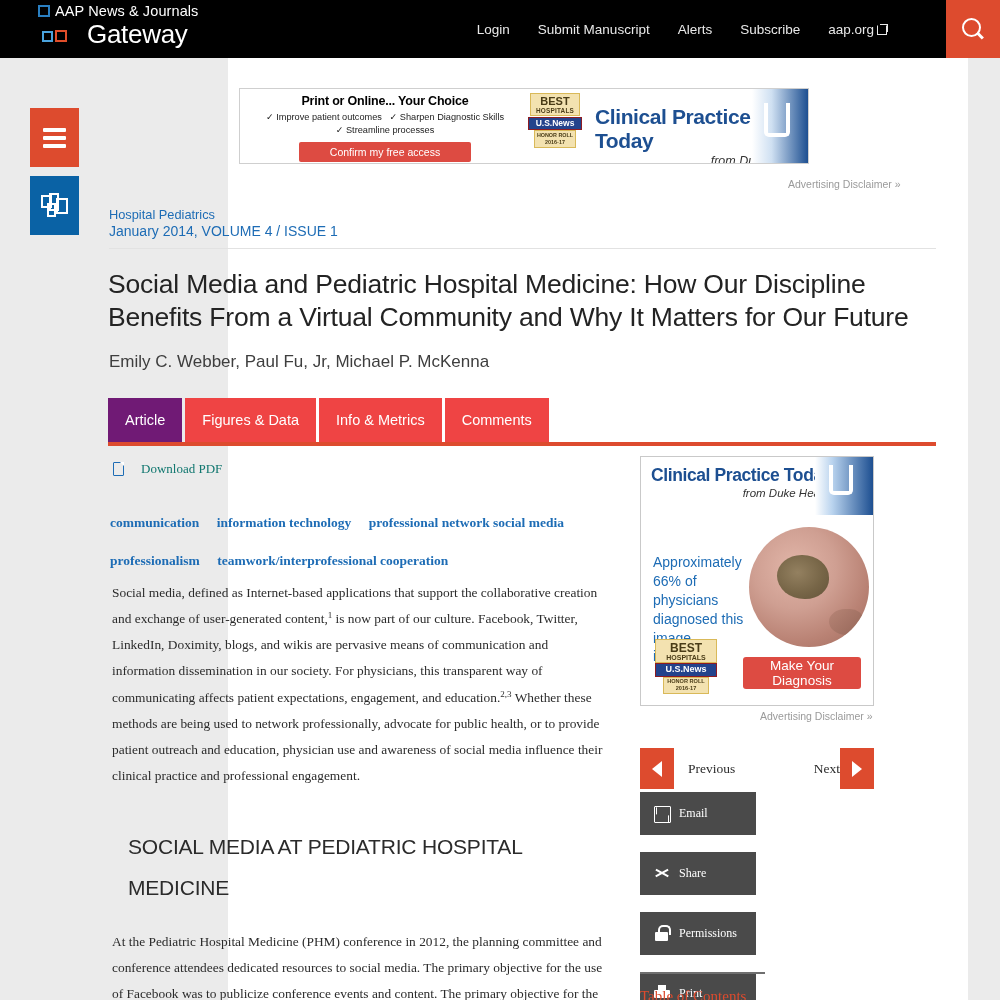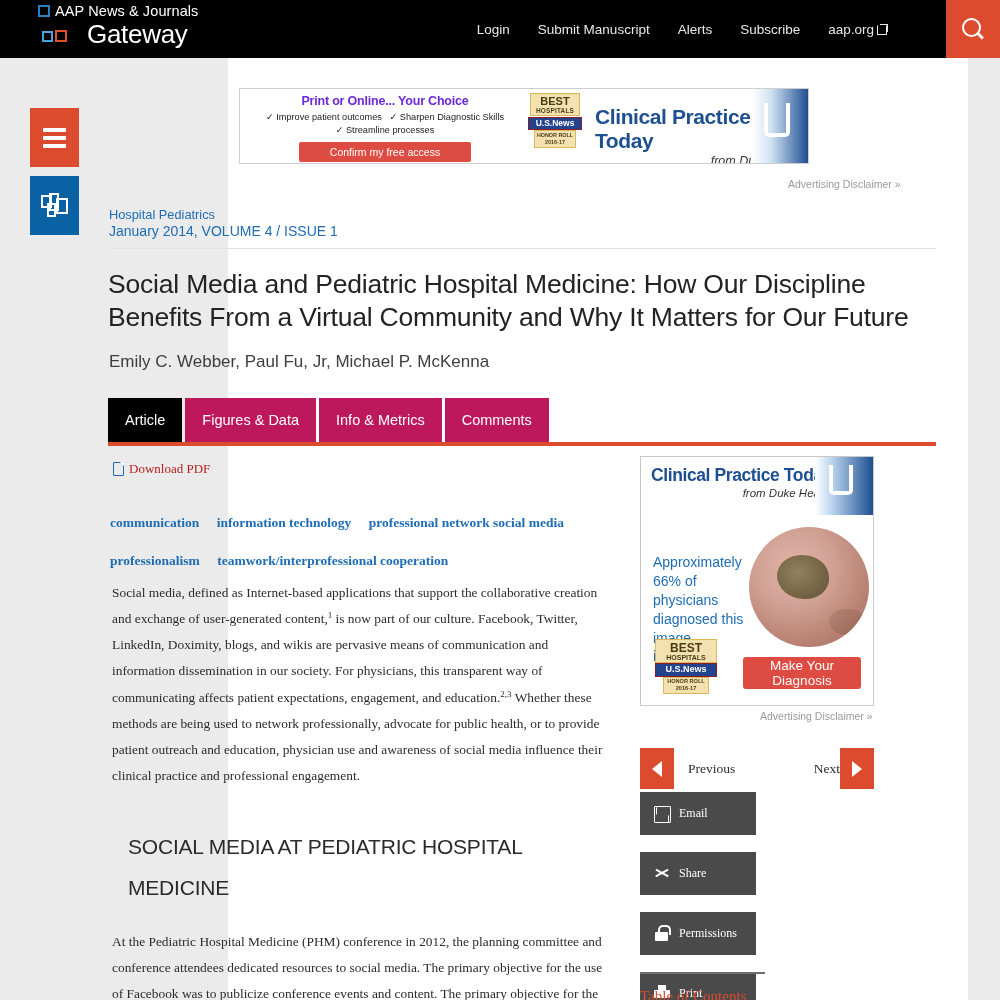--- a/index.html
+++ b/index.html
@@ -97,21 +97,21 @@
   .p3 { left: 15px; top: 5px; width: 12px; height: 16px; }
   .p4 { left: 6px; top: 10px; width: 9px; height: 14px; }
 
   
   .banner {
     position: absolute; left: 239px; top: 88px; width: 570px; height: 76px;
     border: 1px solid #cfcfcf; background: #fff; overflow: hidden; cursor: pointer;
   }
   .banner-left { position: absolute; left: 0; top: 0; width: 290px; height: 100%; }
   .b-head {
-    color: #6d28d9; font-weight: bold; font-size: 12.5px; text-align: center;
+    color: #000000; font-weight: bold; font-size: 12.5px; text-align: center;
     margin-top: 5px; letter-spacing: -.2px;
   }
   .b-bullets {
     color: #222; font-size: 9.2px; text-align: center; margin-top: 3px; line-height: 1.45;
   }
   .b-cta {
     margin: 4px auto 0; width: 172px; height: 20px; background: #dd4b42;
     color: #fff; font-size: 10.5px; display: flex; align-items: center;
     justify-content: center; border-radius: 2px;
   }
@@ -170,32 +170,32 @@
   }
   .authors {
     position: absolute; left: 109px; top: 352px; width: 810px;
     font-size: 17px; color: #3e3e3e;
   }
 
   
   .tabs { position: absolute; left: 108px; top: 398px; display: flex; align-items: flex-end; }
   .tab {
     height: 44px; padding: 0 17px; display: flex; align-items: center;
-    font-size: 14.5px; color: #fff; background: #be185d; cursor: pointer;
+    font-size: 14.5px; color: #fff; background: #ef4444; cursor: pointer;
     margin-right: 3px; border: none; font-family: "Liberation Sans", sans-serif;
   }
-  .tab.active { background: #000000; }
+  .tab.active { background: #701a75; }
   .tab-underline {
     position: absolute; left: 108px; top: 442px; width: 828px; height: 4px; background: #dd4b2e;
   }
 
   
   .dl-pdf {
-    position: absolute; left: 113px; top: 461px; color: #b91c1c;
-    font-size: 13px; text-decoration: none; display: flex; align-items: center; gap: 5px;
+    position: absolute; left: 113px; top: 461px; color: #0f766e;
+    font-size: 13px; text-decoration: none; display: flex; align-items: center; gap: 17px;
     font-family: "Liberation Serif", serif;
   }
   .pdf-ic {
     width: 11px; height: 14px; border: 1.4px solid #1d6cb5; position: relative;
     display: inline-block; border-radius: 1px;
   }
   .pdf-ic:after {
     content: ""; position: absolute; right: -1px; top: -1px;
     border-left: 4px solid transparent; border-top: 4px solid #fff;
   }

